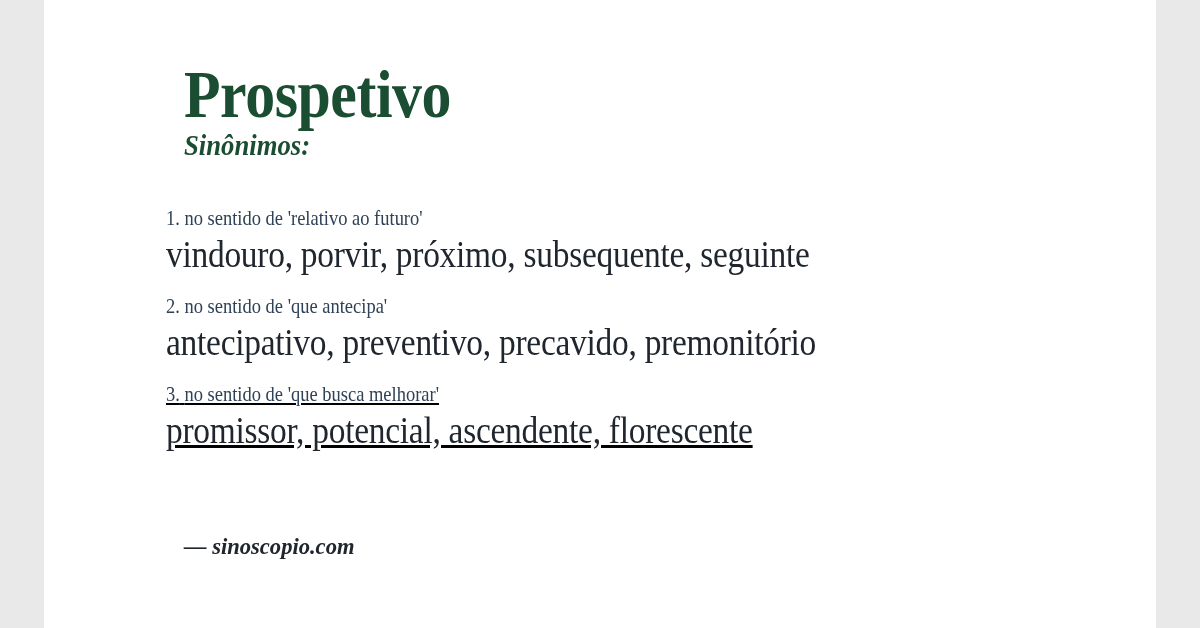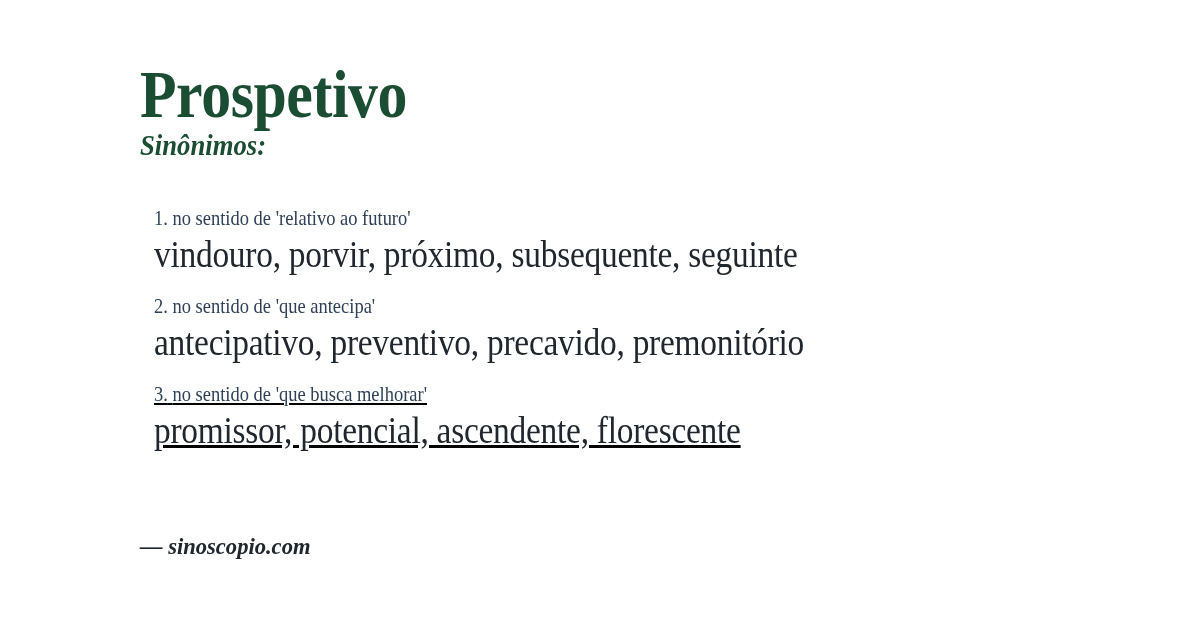--- a/index.html
+++ b/index.html
@@ -5,21 +5,21 @@
   :root {
     --accent-green: #1b4d33;
     --sense-blue: #2e4156;
     --text-dark: #20262e;
     --background: #ffffff;
   }
   * { margin: 0; padding: 0; box-sizing: border-box; }
   html, body { background: #e9e9e9; }
   .card {
     position: relative;
-    width: 1200px;
+    width: 1112px;
     height: 628px;
     background: var(--background, #ffffff);
     overflow: hidden;
     font-family: "Liberation Serif", "DejaVu Serif", serif;
     margin: 0 auto;
   }
   .word-title {
     position: absolute;
     left: 140px;
     top: 60px;
@@ -38,21 +38,21 @@
     top: 130px;
     font-size: 29px;
     line-height: 1.1;
     font-weight: 700;
     font-style: italic;
     color: var(--accent-green, #1b4d33);
     transform: scaleX(0.92);
     transform-origin: left top;
     white-space: nowrap;
   }
-  .sense { position: absolute; left: 154px; }
+  .sense { position: absolute; left: 122px; }
   .sense-1 { top: 206px; }
   .sense-2 { top: 294px; font-family: Liberation Serif, serif; }
   .sense-3 { top: 382px; text-decoration: underline; }
   .sense-label {
     font-size: 21px;
     line-height: 1.2;
     color: var(--sense-blue, #2e4156);
     transform: scaleX(0.88);
     transform-origin: left top;
     white-space: nowrap;

